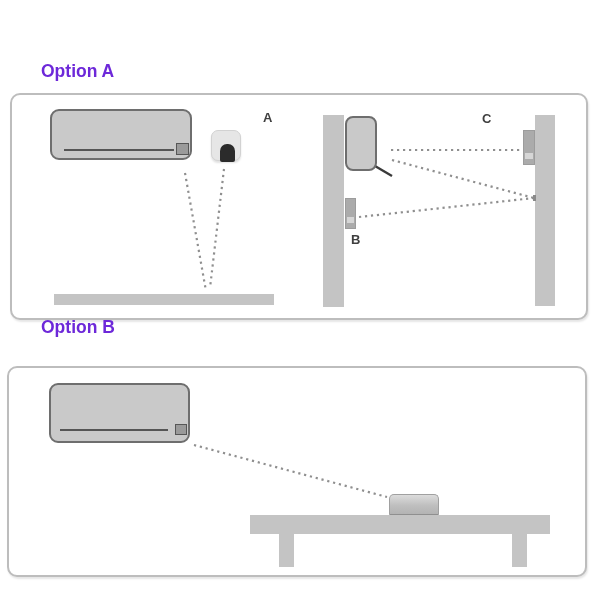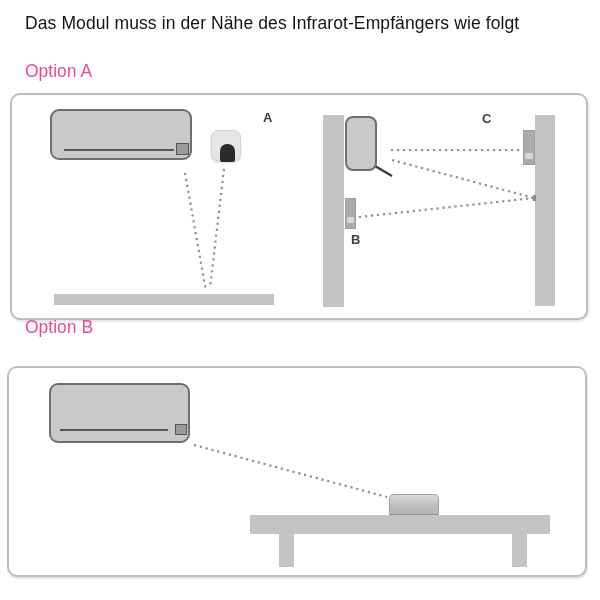--- a/index.html
+++ b/index.html
@@ -13,21 +13,21 @@
   }
   .abs { position: absolute; }
 
   
   .intro {
     left: 25px; top: 11px; width: 560px;
     font-size: 17.5px; line-height: 24px; font-weight: 400;
     color: #141414; letter-spacing: .1px;
   }
   .option-label {
-    font-size: 17.5px; font-weight: 400; color: #ec4899;
+    font-size: 17.5px; font-weight: 700; color: #6d28d9; margin-left: 16px;
   }
   #optionA-label { left: 25px; top: 61px; }
   #optionB-label { left: 25px; top: 317px; }
 
   
   .panel {
     border: 2px solid #bdbdbd; border-radius: 10px;
     background: #ffffff;
     box-shadow: 1px 2px 2px rgba(0,0,0,0.10);
   }
@@ -115,21 +115,20 @@
   #moduleTable .foot.right { right: 5px; }
 
   #tableTop  { left: 241px; top: 147px; width: 300px; height: 19px; }
   #tableLegL { left: 270px; top: 166px; width: 15px; height: 33px; }
   #tableLegR { left: 503px; top: 166px; width: 15px; height: 33px; }
 </style>
 </head>
 <body>
 
 <div class="abs intro">
-  <div>Das Modul muss in der Nähe des Infrarot-Empfängers wie folgt</div>
 </div>
 <div class="abs option-label" id="optionA-label">Option A</div>
 
 <div class="abs panel" id="panelA">
 
   <svg class="beams" width="574" height="223" viewBox="0 0 574 223">
 
     <line x1="173" y1="78" x2="194" y2="196" stroke="#8f8f8f" stroke-width="2.2" stroke-dasharray="2.2 3.8"></line>
     <line x1="212" y1="74" x2="198" y2="193" stroke="#8f8f8f" stroke-width="2.2" stroke-dasharray="2.2 3.8"></line>
 

